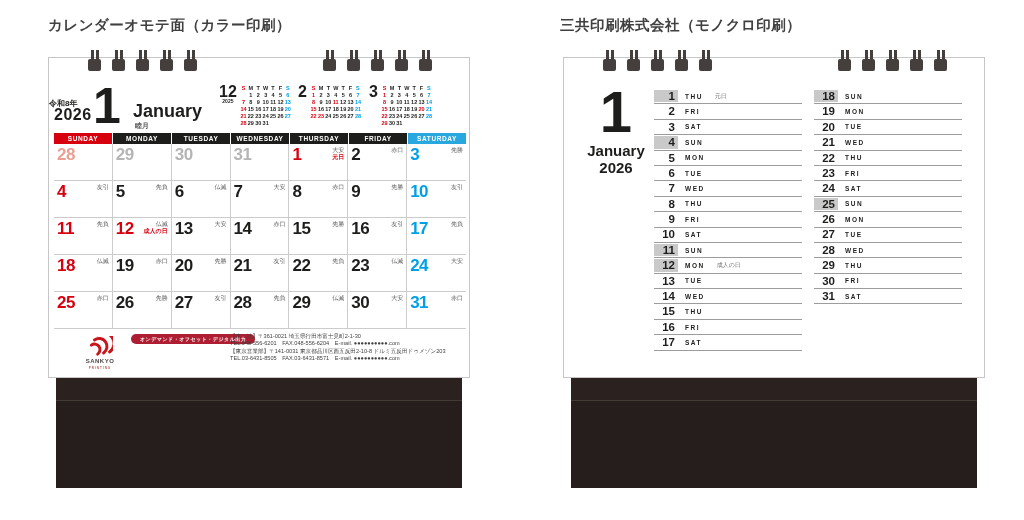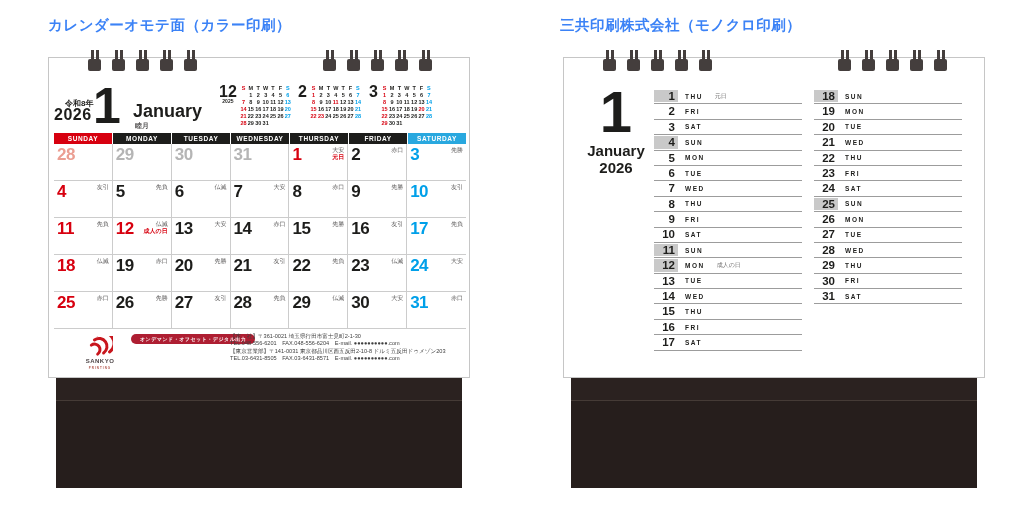--- a/index.html
+++ b/index.html
@@ -1,40 +1,40 @@
 <!DOCTYPE html>
 <html><head>
 <meta charset="utf-8">
 <style>
   html,body{margin:0;padding:0;}
   body{
     width:1024px;height:520px;position:relative;overflow:hidden;background:#ffffff;
     font-family:"Liberation Sans","DejaVu Sans",sans-serif;color:#1d1d1b;
   }
-  .caption{position:absolute;top:16px;font-size:14.5px;font-weight:bold;color:#3b82f6;letter-spacing:0.5px;}
+  .caption{position:absolute;top:16px;font-size:14.5px;font-weight:bold;color:#404040;letter-spacing:0.5px;}
   #caption-front{left:48px;}
   #caption-back{left:560px;}
 
   .card{position:absolute;top:57px;width:422px;height:431px;}
   #card-front{left:48px;}
   #card-back{left:563px;}
   .paper{position:absolute;left:0;top:0;width:422px;height:321px;background:#fff;border:1px solid #c6c6c6;box-sizing:border-box;}
   .stand{position:absolute;left:8px;right:8px;top:321px;height:110px;background:#2b2220;}
   .stand-fold{position:absolute;left:0;right:0;top:22px;bottom:0;border-top:1px solid #453b36;background:rgba(0,0,0,0.10);}
 
   .ring-group{position:absolute;top:-9px;display:flex;gap:11px;z-index:3;}
   .rg-left{left:40px;}
   .rg-right{left:275px;}
   .ring{position:relative;width:13px;height:12px;margin-top:11px;background:#443e3d;border-radius:2px;}
   .ring::before,.ring::after{content:"";position:absolute;top:-9px;width:3px;height:12px;background:#443e3d;}
   .ring::before{left:2.5px;}
   .ring::after{right:2.5px;}
 
   
-  .era{position:absolute;left:16px;top:40px;font-size:8px;font-weight:bold;}
+  .era{position:absolute;left:0;top:40px;font-size:8px;font-weight:bold;}
   .year-big{position:absolute;left:5px;top:48px;font-size:16px;font-weight:800;letter-spacing:0.5px;}
   .month-big{position:absolute;left:44px;top:23px;font-size:50px;font-weight:800;line-height:1;}
   .month-en{position:absolute;left:84px;top:43px;font-size:18px;font-weight:800;}
   .month-jp{position:absolute;left:86px;top:63px;font-size:7px;color:#595757;font-weight:bold;}
 
   
   .minical{position:absolute;top:27px;display:flex;align-items:flex-start;}
   .mc-numcol{margin-right:3px;text-align:center;}
   .mc-num{font-size:16px;font-weight:800;line-height:13px;}
   .mc-year{font-size:5px;font-weight:bold;}

